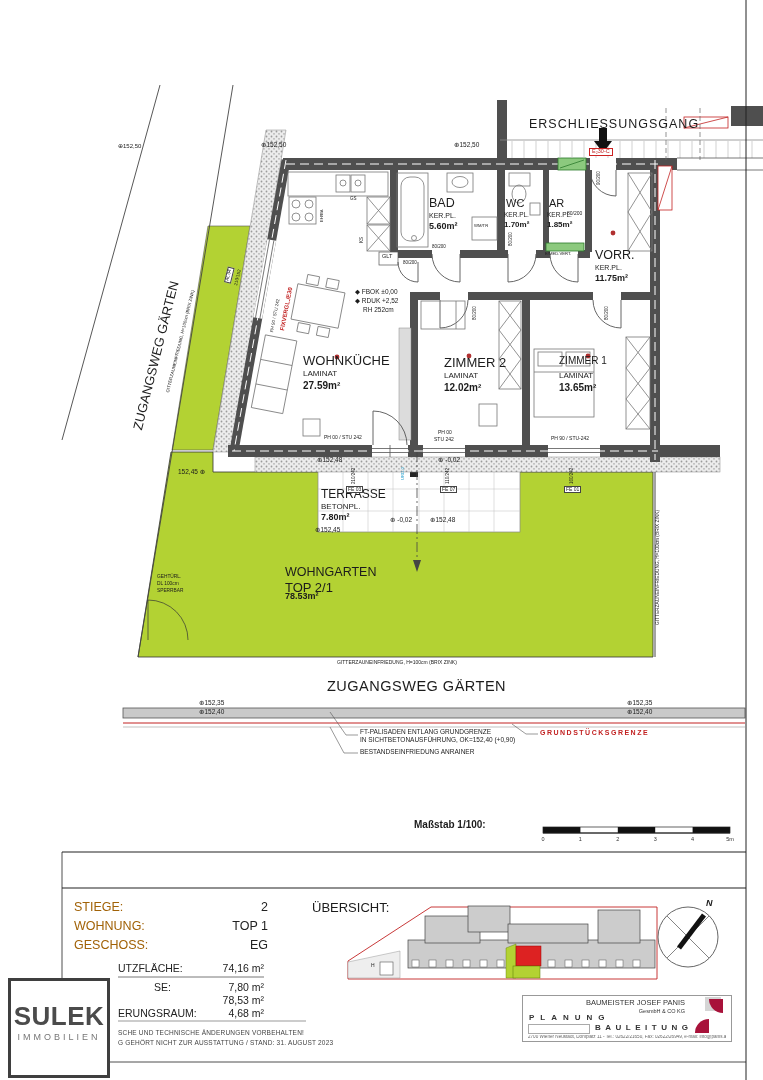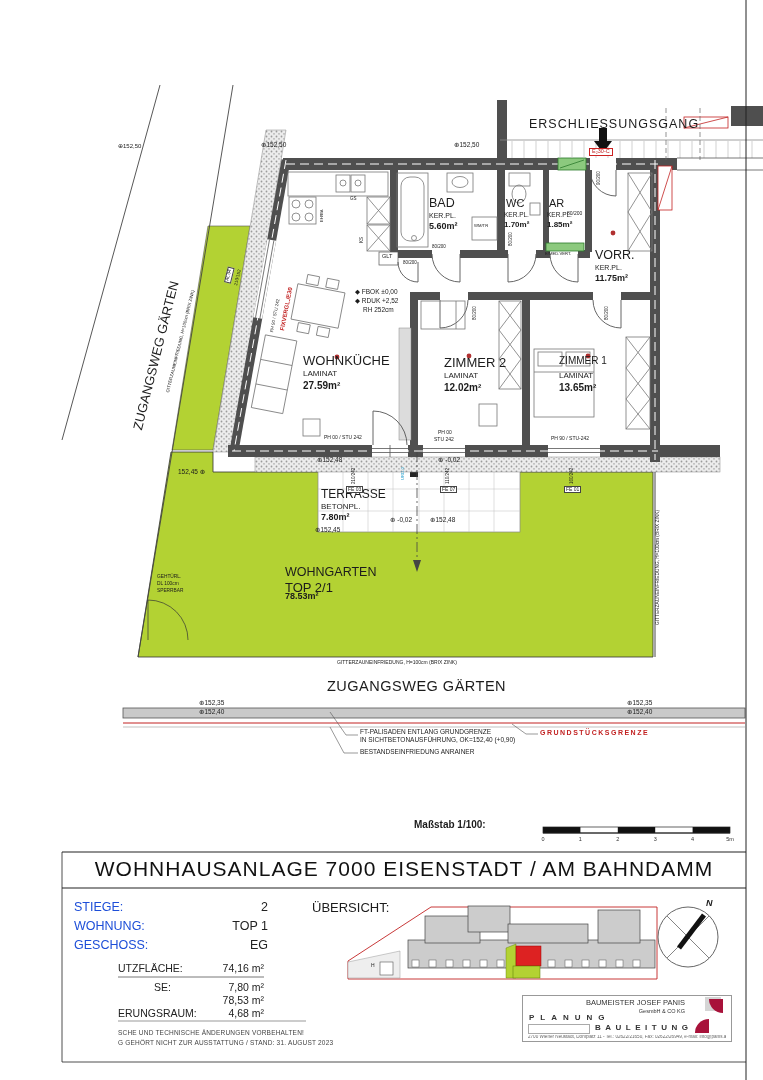--- a/index.html
+++ b/index.html
@@ -9,21 +9,21 @@
   #plan-labels{position:absolute;left:0;top:0;width:763px;height:1080px;z-index:2;pointer-events:none;}
   .pl{position:absolute;white-space:nowrap;line-height:1;color:#1c1c1c;transform-origin:0 0;}
   .plbox{background:#fff;border:1px solid #444;padding:0 1px;}
   .plred{background:#fff;border:1px solid #c22;padding:0 2px;}
   .abs{position:absolute;white-space:nowrap;line-height:1;}
   #title-bar{position:absolute;left:62px;top:857px;width:684px;text-align:center;
              font-size:21px;letter-spacing:1px;color:#111;z-index:2;}
   #scale-label{position:absolute;left:414px;top:820px;font-size:10px;font-weight:bold;z-index:2;}
   #scale-ticks{position:absolute;left:0;top:0;z-index:2;}
   .stick{position:absolute;font-size:5.5px;color:#333;transform:translateX(-50%);}
-  .info-label{font-size:12.5px;color:#1d4ed8;}
+  .info-label{font-size:12.5px;color:#a16207;}
   .info-value{font-size:12.5px;color:#222;text-align:right;}
   .row-label{font-size:10.5px;color:#222;}
   .row-value{font-size:10.5px;color:#222;text-align:right;}
   #uebersicht-label{position:absolute;left:312px;top:900px;font-size:13px;z-index:2;}
   #site-h{position:absolute;left:371px;top:962px;font-size:5px;z-index:3;}
   #compass-n{position:absolute;left:706px;top:898px;font-size:9px;font-style:italic;font-weight:bold;z-index:3;}
   #sulek-box{position:absolute;left:8px;top:978px;width:96px;height:94px;border:3px solid #3f3f3f;
              background:#fff;z-index:6;text-align:center;}
   #sulek-name{margin-top:22px;font-size:26px;font-weight:bold;color:#4b4b4b;letter-spacing:0.5px;line-height:1;}
   #sulek-sub{font-size:9px;letter-spacing:3px;color:#777;margin-top:3px;}
@@ -442,21 +442,20 @@
   <div id="scale-ticks">
       <div class="stick" style="left: 543px; top: 836px;">0</div>
       <div class="stick" style="left: 580.4px; top: 836px;">1</div>
       <div class="stick" style="left: 617.8px; top: 836px;">2</div>
       <div class="stick" style="left: 655.2px; top: 836px;">3</div>
       <div class="stick" style="left: 692.6px; top: 836px;">4</div>
       <div class="stick" style="left: 730px; top: 836px;">5m</div>
     </div>
 
   <div id="scale-label" class="abs">Maßstab 1/100:</div>
-  <div id="title-bar">WOHNHAUSANLAGE 7000 EISENSTADT / AM BAHNDAMM</div>
 
   <div class="abs info-label" style="left:74px;top:901px;">STIEGE:</div>
   <div class="abs info-value" style="left:180px;top:901px;width:88px;">2</div>
   <div class="abs info-label" style="left:74px;top:920px;">WOHNUNG:</div>
   <div class="abs info-value" style="left:180px;top:920px;width:88px;">TOP 1</div>
   <div class="abs info-label" style="left:74px;top:939px;">GESCHOSS:</div>
   <div class="abs info-value" style="left:180px;top:939px;width:88px;">EG</div>
 
   <div class="abs row-label" style="left:118px;top:963px;text-align:center;">UTZFLÄCHE:</div>
   <div class="abs row-value" style="left:190px;top:963px;width:74px;">74,16 m²</div>
@@ -464,20 +463,24 @@
   <div class="abs row-value" style="left:190px;top:982px;width:74px;">7,80 m²</div>
   <div class="abs row-label" style="left:118px;top:995px;"></div>
   <div class="abs row-value" style="left:190px;top:995px;width:74px;">78,53 m²</div>
   <div class="abs row-label" style="left:118px;top:1008px;">ERUNGSRAUM:</div>
   <div class="abs row-value" style="left:190px;top:1008px;width:74px;">4,68 m²</div>
 
   <div id="uebersicht-label">ÜBERSICHT:</div>
   <div id="site-h">H</div>
   <div id="compass-n">N</div>
 
+  <div id="sulek-box">
+    <div id="sulek-name">SULEK</div>
+    <div id="sulek-sub">IMMOBILIEN</div>
+  </div>
 
   <div id="stamp">
     <div class="stamp-t" style="right:46px;top:3px;font-size:7.5px;">BAUMEISTER JOSEF PANIS</div>
     <div class="stamp-t" style="right:46px;top:13px;font-size:5.5px;">GesmbH &amp; CO KG</div>
     <div class="stamp-t" style="left:6px;top:18px;font-size:8px;letter-spacing:6px;font-weight:600;">PLANUNG</div>
     <div class="stamp-t" style="left:5px;top:28px;width:60px;height:8px;border:1px solid #aaa;"></div>
     <div class="stamp-t" style="left:72px;top:28px;font-size:8px;letter-spacing:4.5px;font-weight:600;">BAULEITUNG</div>
     <div class="stamp-t" style="left:5px;bottom:1px;font-size:4.6px;color:#666;width:198px;overflow:hidden;">2700 Wiener Neustadt, Domplatz 11 - Tel.: 02622/21650, Fax: 02622/26949, e-mail: info@panis.at</div>
     <svg style="position:absolute;right:2px;top:1px;" width="40" height="38" viewBox="0 0 40 38">
       <rect x="16" y="0" width="16" height="14" fill="#d5d5d5"></rect>

